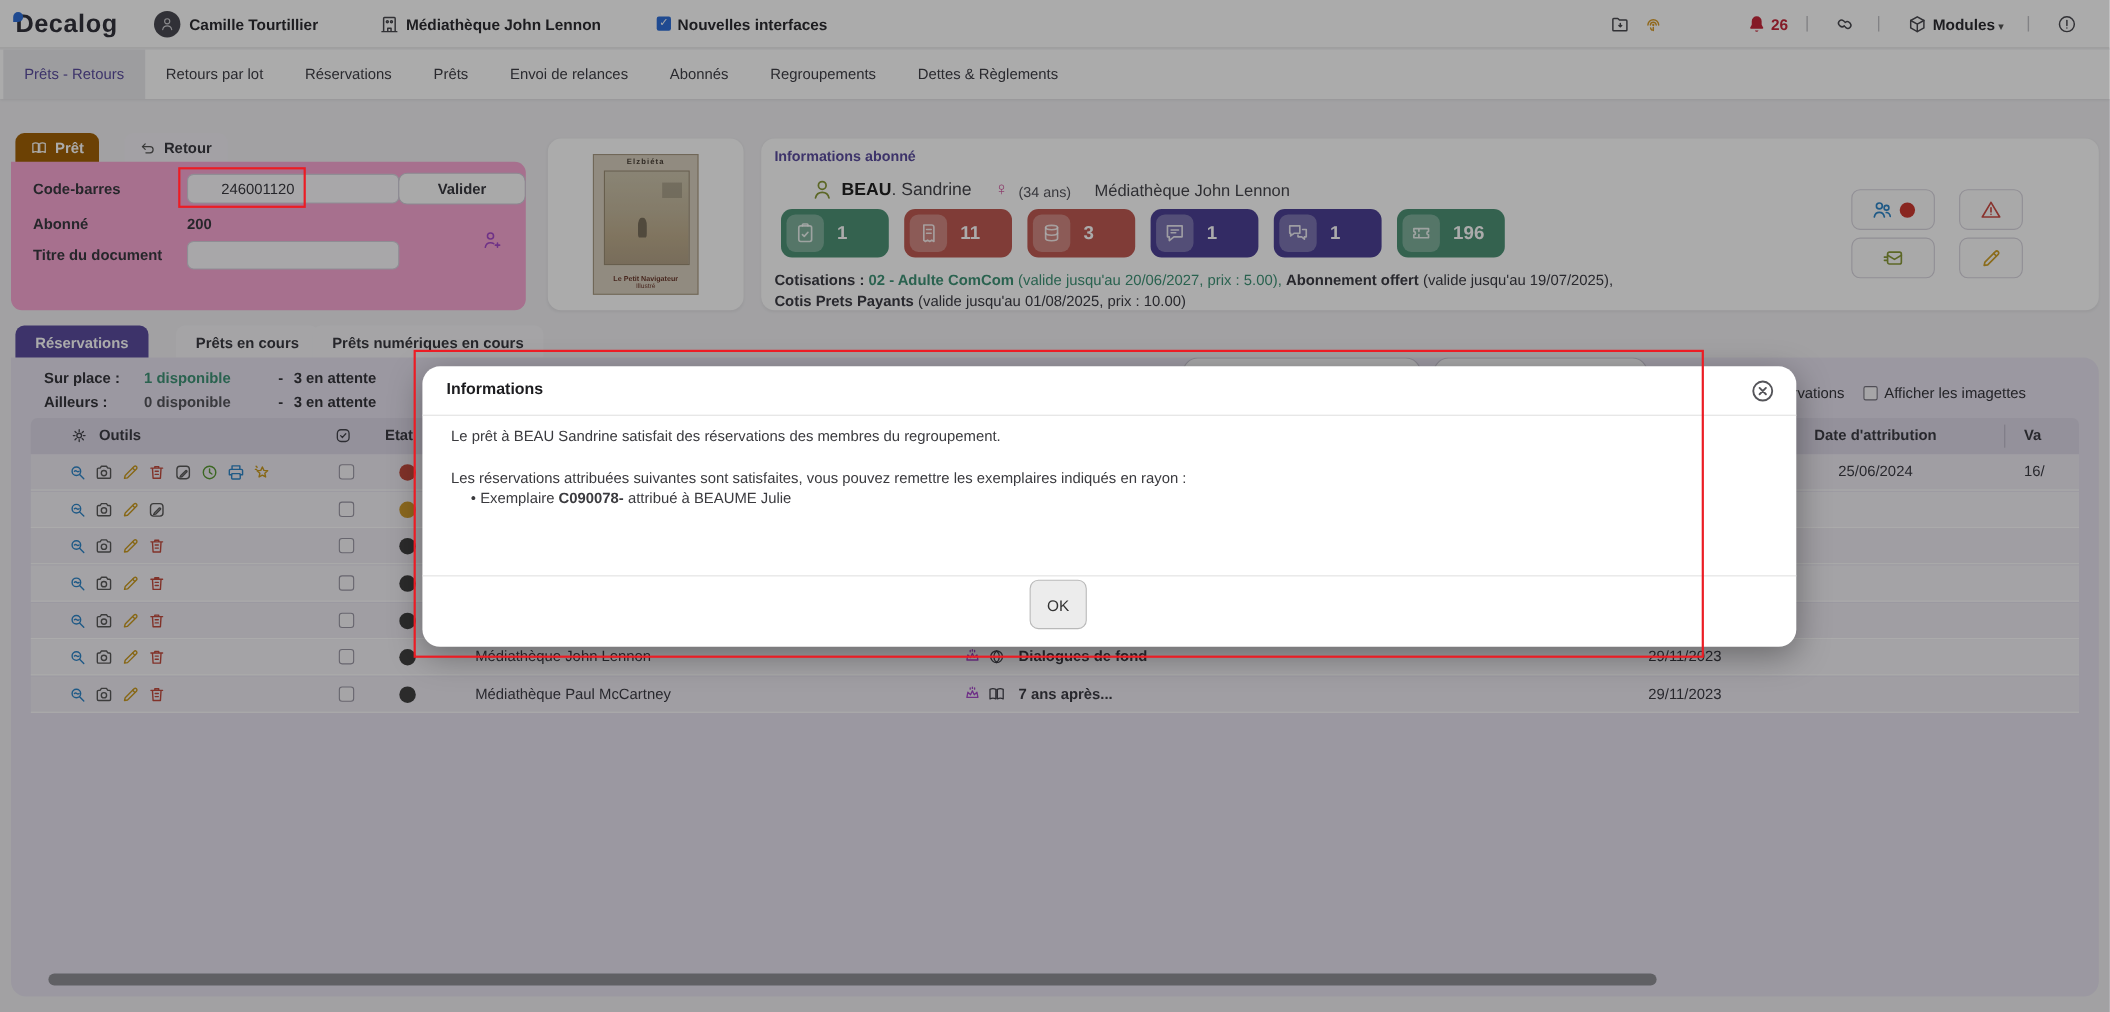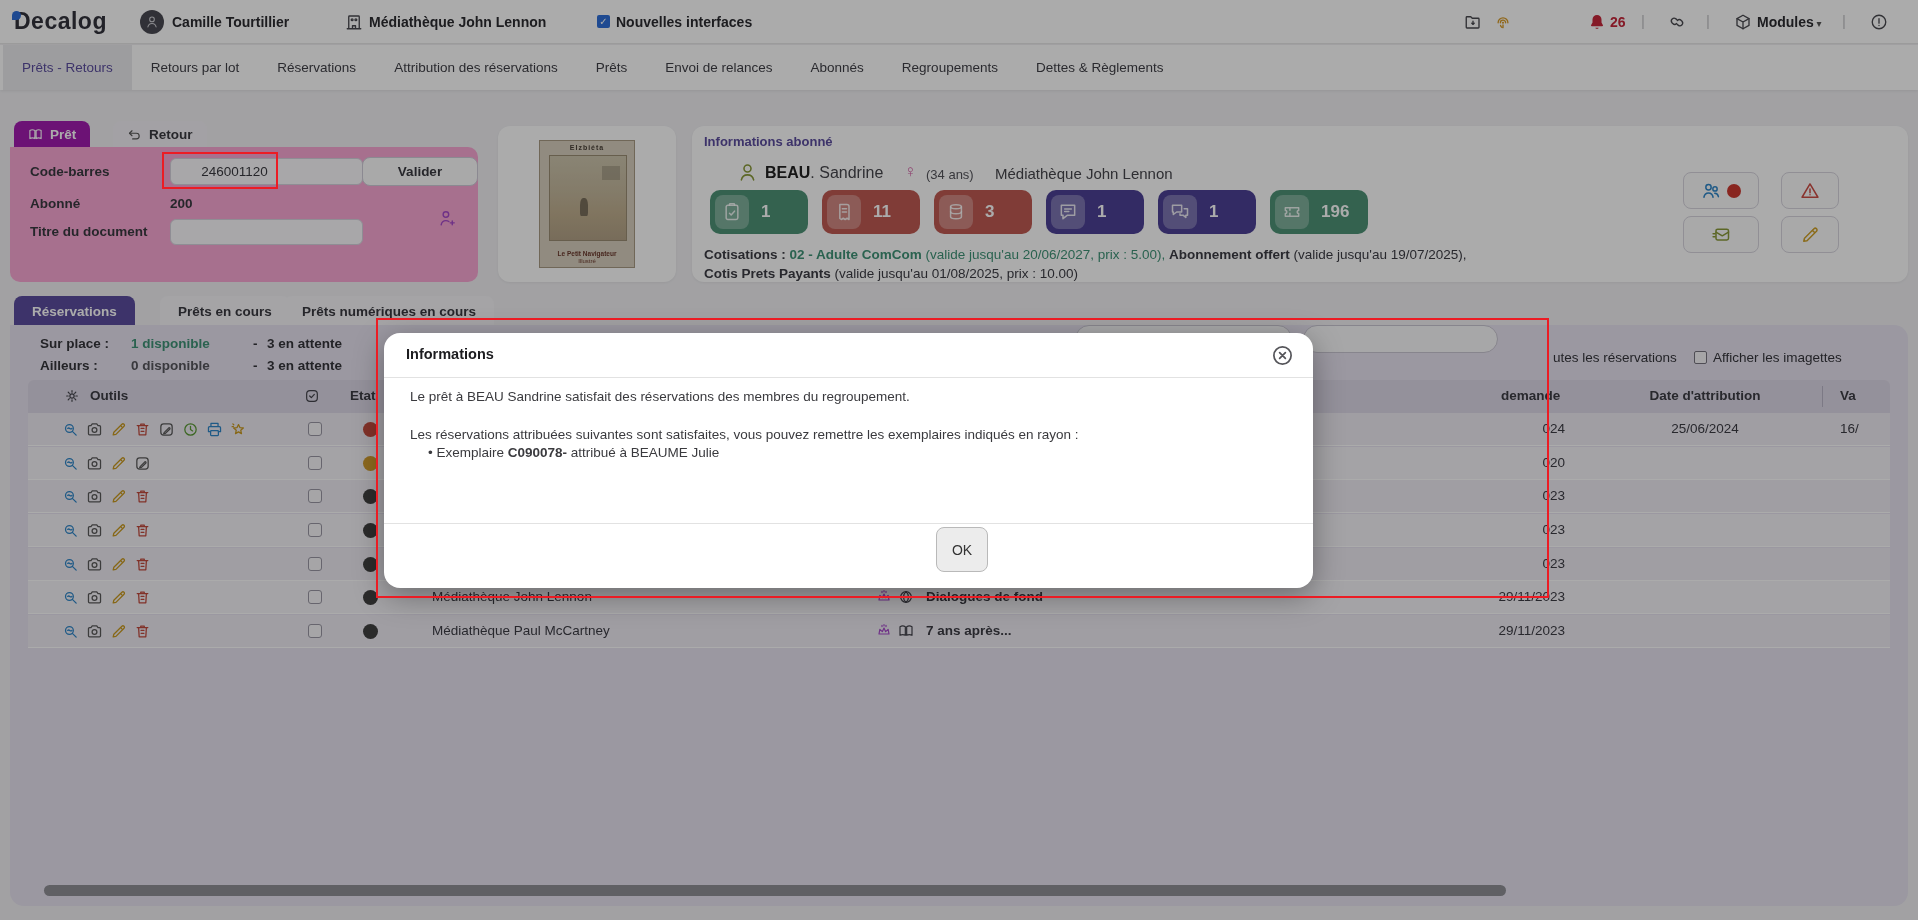--- a/index.html
+++ b/index.html
@@ -39,21 +39,21 @@
 .sumline{position:absolute;font-weight:700;color:#35353b}
 .thead{position:absolute;left:18px;top:55px;width:1862px;height:33px;background:#ddd9e7;border-radius:6px 6px 0 0;color:#3c3c44;font-weight:700}
 .trow{position:absolute;left:18px;width:1862px;height:33px;border-bottom:1px solid #fff}
 .trow.odd{background:#efecf4}.trow.even{background:#f5f3f8}
 .tool{position:absolute;top:8px;font-size:17px;cursor:pointer}
 .rowchk{position:absolute;left:280px;top:9px;width:14px;height:14px;border:1.5px solid #9a97a4;border-radius:3px;background:#f8f7fa}
 .dot{position:absolute;left:335px;top:9px;width:15px;height:15px;border-radius:50%}
 .cell{position:absolute;top:8px;color:#3c3c44}
 
 #overlay{position:absolute;inset:0;background:rgba(0,0,0,.33);z-index:40}
-#modal{position:absolute;left:384px;top:333px;width:929px;height:255px;background:#fff;border-radius:16px;z-index:60;box-shadow:0 8px 30px rgba(0,0,0,.35)}
+#modal{position:absolute;left:384px;top:333px;width:1249px;height:255px;background:#fff;border-radius:16px;z-index:60;box-shadow:0 8px 30px rgba(0,0,0,.35)}
 .m-divider{position:absolute;left:0;width:100%;border-top:1px solid #e2e2e2}
 .redbox{position:absolute;border:2.5px solid #ec1c24;z-index:70;pointer-events:none}
 .okbtn{position:absolute;left:552px;top:194px;width:52px;height:45px;background:#ececec;border:1px solid #b9b9b9;border-radius:8px;font-size:14px;color:#333;display:flex;align-items:center;justify-content:center;font-weight:400;cursor:pointer}
 .scrollthumb{position:absolute;left:34px;top:560px;width:1462px;height:11px;background:#8f8f96;border-radius:6px}
 .selghost{position:absolute;top:0;height:28px;border:1px solid #c9c6d2;border-radius:14px;background:#faf9fb}
 </style>
 </head>
 <body>
 
 <div id="topbar">
@@ -117,29 +117,28 @@
         <path d="M12 7.5v6"></path>
         <circle cx="12" cy="16.6" r=".9" fill="currentColor" stroke="none"></circle>
       </svg>
     </div>
 </div>
 
 <div id="navbar">
     <div class="nav-item active">Prêts - Retours</div>
     <div class="nav-item">Retours par lot</div>
     <div class="nav-item">Réservations</div>
-    <div class="nav-item">Attribution des réservations</div>
     <div class="nav-item">Prêts</div>
     <div class="nav-item">Envoi de relances</div>
     <div class="nav-item">Abonnés</div>
     <div class="nav-item">Regroupements</div>
     <div class="nav-item">Dettes &amp; Règlements</div>
   </div>
 
-<div class="ltab" style="left:14px;top:121px;background:#a21caf;color:#fff">
+<div class="ltab" style="left:14px;top:121px;background:#a16207;color:#fff">
   <span style="font-size:15px">
       <svg class="ic" viewBox="0 0 24 24" fill="none" stroke="currentColor" stroke-width="1.8" stroke-linecap="round" stroke-linejoin="round">
         <path d="M3 5.5C5.5 4.2 8.5 4.2 11 5.5v13c-2.5-1.3-5.5-1.3-8 0zM21 5.5c-2.5-1.3-5.5-1.3-8 0v13c2.5-1.3 5.5-1.3 8 0z"></path>
       </svg>
     </span>
   <span>Prêt</span>
 </div>
 <div class="ltab" style="left:113px;top:121px;background:#f3f1f6;color:#3a3a40">
   <span style="font-size:15px;color:#555">
       <svg class="ic" viewBox="0 0 24 24" fill="none" stroke="currentColor" stroke-width="1.8" stroke-linecap="round" stroke-linejoin="round">

